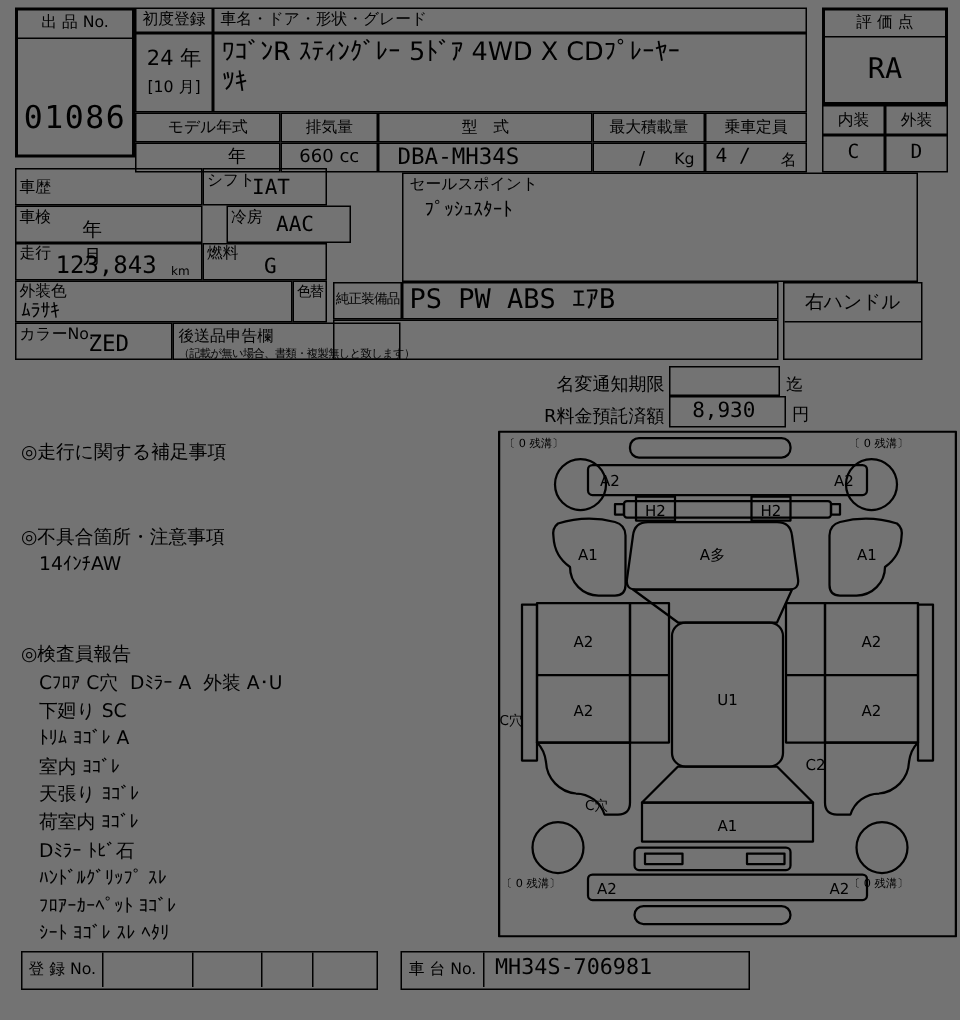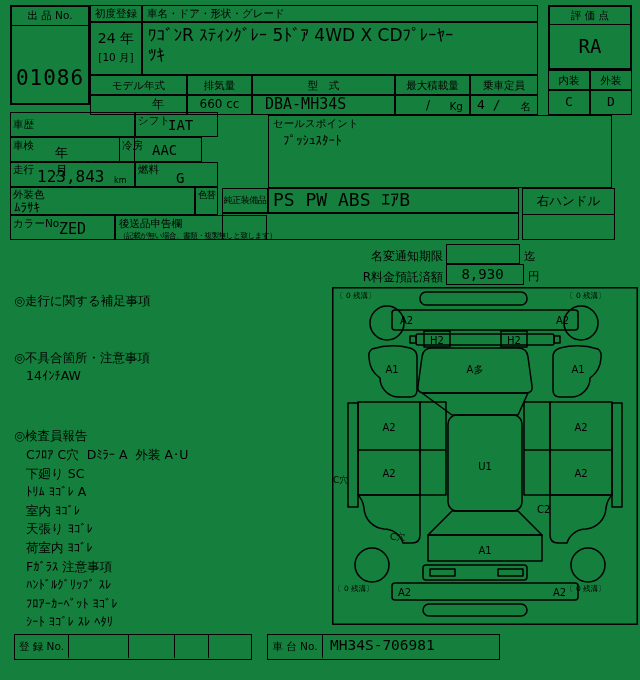--- a/index.html
+++ b/index.html
@@ -1,16 +1,16 @@
 <!DOCTYPE html>
 <html><head>
 <meta charset="utf-8">
 <style>
   html,body{margin:0;padding:0;background:#fff;}
-  .sheet{position:relative;width:640px;height:680px;background:#15803d;color:#000;
+  .sheet{position:relative;width:640px;height:680px;background:#737373;color:#000;
          font-family:"DejaVu Sans",sans-serif;overflow:hidden;}
   .c{position:absolute;box-sizing:border-box;}
   .b{border:1.5px solid #000;}
   .b2{border:2px solid #000;}
   .lb{font-size:10.5px;line-height:1.1;}
   .ct{text-align:center;}
   .mono{font-family:"DejaVu Sans Mono",monospace;}
   .hd{border-bottom:1.5px solid #000;}
   .item{font-size:12.5px;line-height:18.6px;white-space:pre;}
   .sub{font-size:8px;}
@@ -70,21 +70,21 @@
   </div>
   <div class="c b" style="left:135px;top:112px;width:83px;height:25px">
     <span class="c lb" style="left:2px;top:2px">シフト</span>
     <span class="c mono" style="left:32px;top:4px;font-size:14px">IAT</span>
   </div>
 
   <div class="c b" style="left:10px;top:137px;width:125px;height:25px">
     <span class="c lb" style="left:2px;top:2px">車検</span>
     <span class="c" style="left:44px;top:6px;font-size:13px;letter-spacing:18px">年　月</span>
   </div>
-  <div class="c b" style="left:119px;top:137px;width:83px;height:25px">
+  <div class="c b" style="left:151px;top:137px;width:83px;height:25px">
     <span class="c lb" style="left:2px;top:2px">冷房</span>
     <span class="c mono" style="left:32px;top:4px;font-size:14px">AAC</span>
   </div>
 
   <div class="c b" style="left:10px;top:162px;width:125px;height:25px">
     <span class="c lb" style="left:2px;top:1px">走行</span>
     <span class="c mono" style="left:26px;top:4px;font-size:16px">123,843</span>
     <span class="c sub" style="left:103px;top:13px">km</span>
   </div>
   <div class="c b" style="left:135px;top:162px;width:83px;height:25px">
@@ -132,21 +132,21 @@
   <div class="c" style="left:14px;top:350px;font-size:12.5px">◎不具合箇所・注意事項</div>
   <div class="c" style="left:26px;top:368px;font-size:12.5px">14ｲﾝﾁAW</div>
   <div class="c" style="left:14px;top:428px;font-size:12.5px">◎検査員報告</div>
   <div class="c" style="left:26px;top:446px;width:300px">
     <div class="item">Cﾌﾛｱ C穴  Dﾐﾗｰ A  外装 A･U</div>
     <div class="item">下廻り SC</div>
     <div class="item">ﾄﾘﾑ ﾖｺﾞﾚ A</div>
     <div class="item">室内 ﾖｺﾞﾚ</div>
     <div class="item">天張り ﾖｺﾞﾚ</div>
     <div class="item">荷室内 ﾖｺﾞﾚ</div>
-    <div class="item">Fｶﾞﾗｽ 注意事項</div>
+    <div class="item">Dﾐﾗｰ ﾄﾋﾞ石</div>
     <div class="item">ﾊﾝﾄﾞﾙｸﾞﾘｯﾌﾟ ｽﾚ</div>
     <div class="item">ﾌﾛｱｰｶｰﾍﾟｯﾄ ﾖｺﾞﾚ</div>
     <div class="item">ｼｰﾄ ﾖｺﾞﾚ ｽﾚ ﾍﾀﾘ</div>
   </div>
 
   <div class="c b" style="left:14px;top:634px;width:238px;height:26px">
     <div class="c lb ct" style="left:0;top:0;width:54px;height:23px;line-height:22px;border-right:1.5px solid #000">登 録 No.</div>
     <div class="c" style="left:113px;top:0;width:0;height:23px;border-left:1.5px solid #000"></div>
     <div class="c" style="left:159px;top:0;width:0;height:23px;border-left:1.5px solid #000"></div>
     <div class="c" style="left:193px;top:0;width:0;height:23px;border-left:1.5px solid #000"></div>

